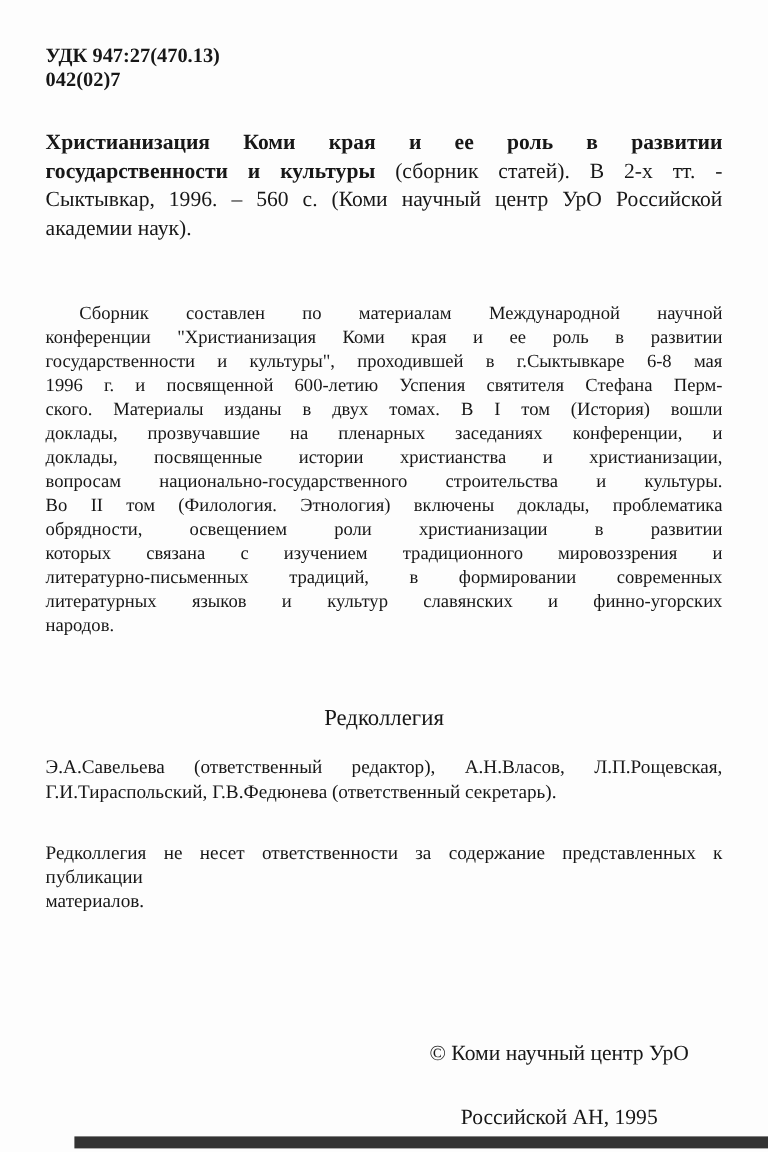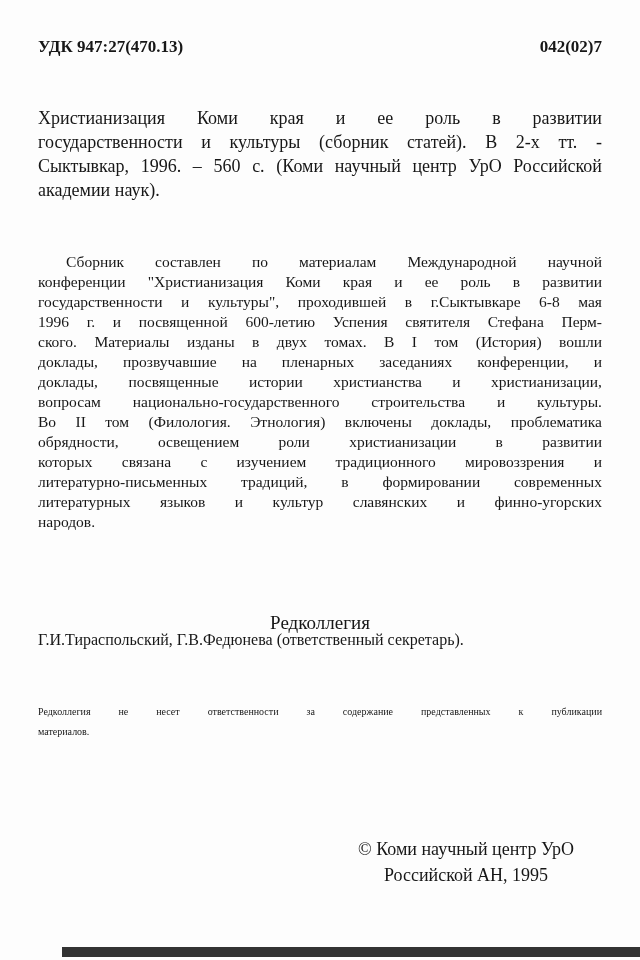--- a/index.html
+++ b/index.html
@@ -12,50 +12,50 @@
     overflow: hidden;
   }
   .abs { position: absolute; }
   
   .tline { text-align: justify; text-align-last: justify; }
   .tline.last { text-align-last: left; }
 
   #udk-row {
     top: 37px; left: 38px; width: 564px;
     display: flex; justify-content: space-between;
-    font-weight: bold; font-size: 17px;
+    font-weight: bold; font-size: 17px; flex-direction: column;
   }
   #title-block {
     top: 106px; left: 38px; width: 564px;
     font-size: 18px; line-height: 24px;
   }
-  #title-block .seg-bold { font-weight: normal; }
+  #title-block .seg-bold { font-weight: bold; }
   #annotation {
     top: 252px; left: 38px; width: 564px;
     font-size: 15.5px; line-height: 20px;
   }
   #annotation .tline:first-child { text-indent: 28px; }
   #editorial-heading {
-    top: 612px; left: 0; width: 640px;
+    top: 588px; left: 0; width: 640px;
     text-align: center; font-size: 19px;
   }
   #editors {
     top: 629px; left: 38px; width: 564px;
     font-size: 16px; line-height: 21px;
   }
   #disclaimer {
     top: 702px; left: 38px; width: 564px;
-    font-size: 10px; line-height: 20px;
+    font-size: 16px; line-height: 20px;
   }
   #copyright {
     top: 836px; left: 326px; width: 280px;
     font-size: 18px; line-height: 26px;
   }
   #copyright .tline, #copyright .tline.last {
-    text-align: center; text-align-last: center;
+    text-align: center; text-align-last: center; margin-top: 28px;
   }
   #bottom-bar {
     top: 947px; left: 62px; width: 578px; height: 10px;
   }
 </style>
 </head>
 <body style="background-color: rgb(253, 253, 253); color: rgb(23, 23, 23);">
 
 <div class="page">
 
@@ -84,20 +84,21 @@
       <div class="tline">обрядности, освещением роли христианизации в развитии</div>
       <div class="tline">которых связана с изучением традиционного мировоззрения и</div>
       <div class="tline">литературно-письменных традиций, в формировании современных</div>
       <div class="tline">литературных языков и культур славянских и финно-угорских</div>
       <div class="tline last">народов.</div>
     </div>
 
   <div id="editorial-heading" class="abs">Редколлегия</div>
 
   <div id="editors" class="abs">
+      <div class="tline">Э.А.Савельева (ответственный редактор), А.Н.Власов, Л.П.Рощевская,</div>
       <div class="tline last">Г.И.Тираспольский, Г.В.Федюнева (ответственный секретарь).</div>
     </div>
 
   <div id="disclaimer" class="abs">
       <div class="tline">Редколлегия не несет ответственности за содержание представленных к публикации</div>
       <div class="tline last">материалов.</div>
     </div>
 
   <div id="copyright" class="abs">
       <div class="tline">© Коми научный центр УрО</div>

